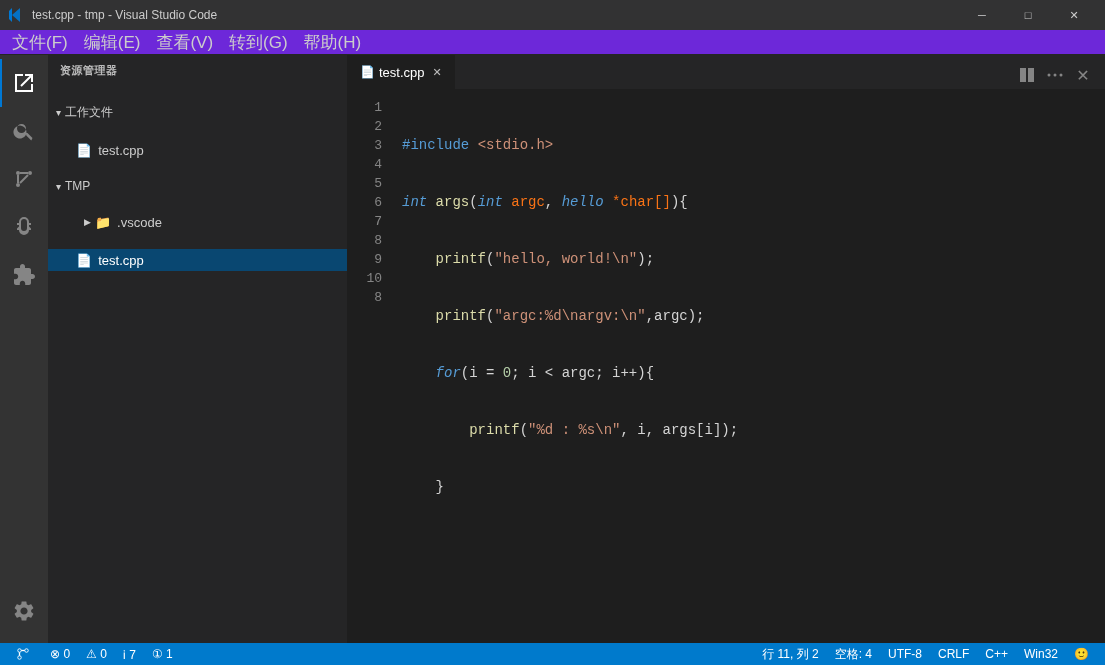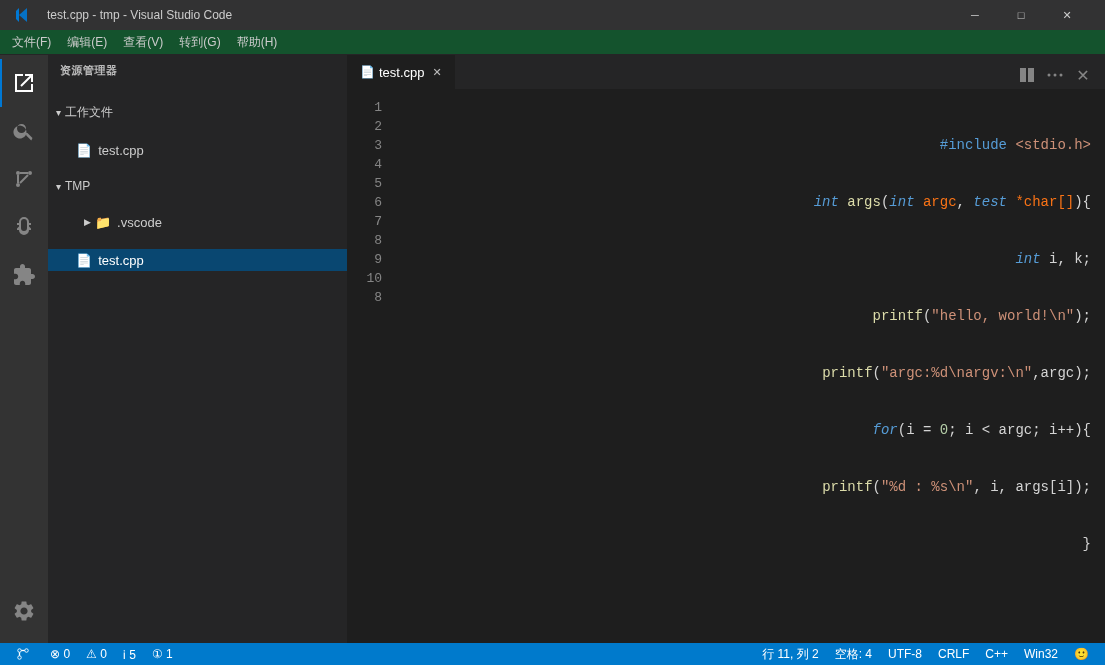--- a/index.html
+++ b/index.html
@@ -4,46 +4,45 @@
   <style>
     * { margin: 0; padding: 0; box-sizing: border-box; }
     body { width: 1105px; height: 665px; overflow: hidden; font-family: 'Segoe UI', sans-serif; background: #1e1e1e; color: #cccccc; }
 
     
     #titlebar {
       height: 30px;
       background: #323233;
       display: flex;
       align-items: center;
-      padding: 0 15px;
+      padding: 0 8px;
       font-size: 12px;
       color: #cccccc;
       user-select: none;
-      gap: 8px;
     }
     #titlebar .title-icon {
       width: 16px; height: 16px; margin-right: 8px;
       display: flex; align-items: center; justify-content: center;
     }
     #titlebar .title-text { flex: 1; font-size: 12px; }
     #titlebar .window-controls { display: flex; gap: 0; }
     #titlebar .win-btn {
       width: 46px; height: 30px;
       display: flex; align-items: center; justify-content: center;
       font-size: 11px; cursor: pointer; color: #cccccc;
     }
 
     
     #menubar {
       height: 25px;
-      background: #14532d;
+      background: #6d28d9;
       display: flex;
       align-items: center;
       padding: 0 4px;
-      font-size: 12px;
+      font-size: 17px;
       color: #cccccc;
       border-bottom: 1px solid #252526;
     }
     #menubar .menu-item {
       padding: 2px 8px;
       cursor: pointer;
       height: 100%;
       display: flex; align-items: center;
     }
 
@@ -186,21 +185,20 @@
     #code-content {
       flex: 1;
       padding: 8px 0 8px 0;
       overflow: auto;
       white-space: pre;
     }
     .code-line {
       height: 19px;
       line-height: 19px;
       padding-left: 4px;
-      text-align: right;
     }
 
     
     .c-preprocessor { color: #569cd6; }
     .c-include { color: #ce9178; }
     .c-keyword { color: #569cd6; font-style: italic; }
     .c-function { color: #dcdcaa; }
     .c-string { color: #ce9178; }
     .c-number { color: #b5cea8; }
     .c-plain { color: #d4d4d4; }
@@ -363,22 +361,21 @@
         <div>5</div>
         <div>6</div>
         <div>7</div>
         <div>8</div>
         <div>9</div>
         <div>10</div>
         <div>8</div>
       </div>
       <div id="code-content">
         <div class="code-line"><span class="c-preprocessor">#include </span><span class="c-include">&lt;stdio.h&gt;</span></div>
-        <div class="code-line"><span class="c-keyword">int </span><span class="c-function">args</span><span class="c-plain">(</span><span class="c-keyword">int </span><span class="c-param">argc</span><span class="c-plain">, </span><span class="c-keyword">test </span><span class="c-param">*char[]</span><span class="c-plain">){</span></div>
-        <div class="code-line"><span class="c-plain">    </span><span class="c-keyword">int </span><span class="c-plain">i, k;</span></div>
+        <div class="code-line"><span class="c-keyword">int </span><span class="c-function">args</span><span class="c-plain">(</span><span class="c-keyword">int </span><span class="c-param">argc</span><span class="c-plain">, </span><span class="c-keyword">hello </span><span class="c-param">*char[]</span><span class="c-plain">){</span></div>
         <div class="code-line"><span class="c-plain">    </span><span class="c-function">printf</span><span class="c-plain">(</span><span class="c-string">"hello, world!\n"</span><span class="c-plain">);</span></div>
         <div class="code-line"><span class="c-plain">    </span><span class="c-function">printf</span><span class="c-plain">(</span><span class="c-string">"argc:%d\nargv:\n"</span><span class="c-plain">,argc);</span></div>
         <div class="code-line"><span class="c-plain">    </span><span class="c-keyword">for</span><span class="c-plain">(i = </span><span class="c-number">0</span><span class="c-plain">; i &lt; argc; i++){</span></div>
         <div class="code-line"><span class="c-plain">        </span><span class="c-function">printf</span><span class="c-plain">(</span><span class="c-string">"%d : %s\n"</span><span class="c-plain">, i, args[i]);</span></div>
         <div class="code-line"><span class="c-plain">    }</span></div>
         
         
       </div>
       <div id="scrollbar-right"></div>
     </div>
@@ -390,21 +387,21 @@
     <svg width="14" height="14" viewBox="0 0 16 16" fill="white" style="margin-right:4px;">
       <circle cx="4" cy="12" r="2" stroke="white" stroke-width="1" fill="none"></circle>
       <circle cx="12" cy="4" r="2" stroke="white" stroke-width="1" fill="none"></circle>
       <circle cx="4" cy="4" r="2" stroke="white" stroke-width="1" fill="none"></circle>
       <line x1="4" y1="6" x2="4" y2="10" stroke="white" stroke-width="1.5"></line>
       <line x1="6" y1="4" x2="10" y2="4" stroke="white" stroke-width="1.5"></line>
     </svg>
   </div>
   <div class="status-item">⊗ 0</div>
   <div class="status-item">⚠ 0</div>
-  <div class="status-item">ℹ 5</div>
+  <div class="status-item">ℹ 7</div>
   <div class="status-item">① 1</div>
   <div class="status-spacer"></div>
   <div class="status-item">行 11, 列 2</div>
   <div class="status-item">空格: 4</div>
   <div class="status-item">UTF-8</div>
   <div class="status-item">CRLF</div>
   <div class="status-item">C++</div>
   <div class="status-item">Win32</div>
   <div class="status-item">🙂</div>
 </div>

